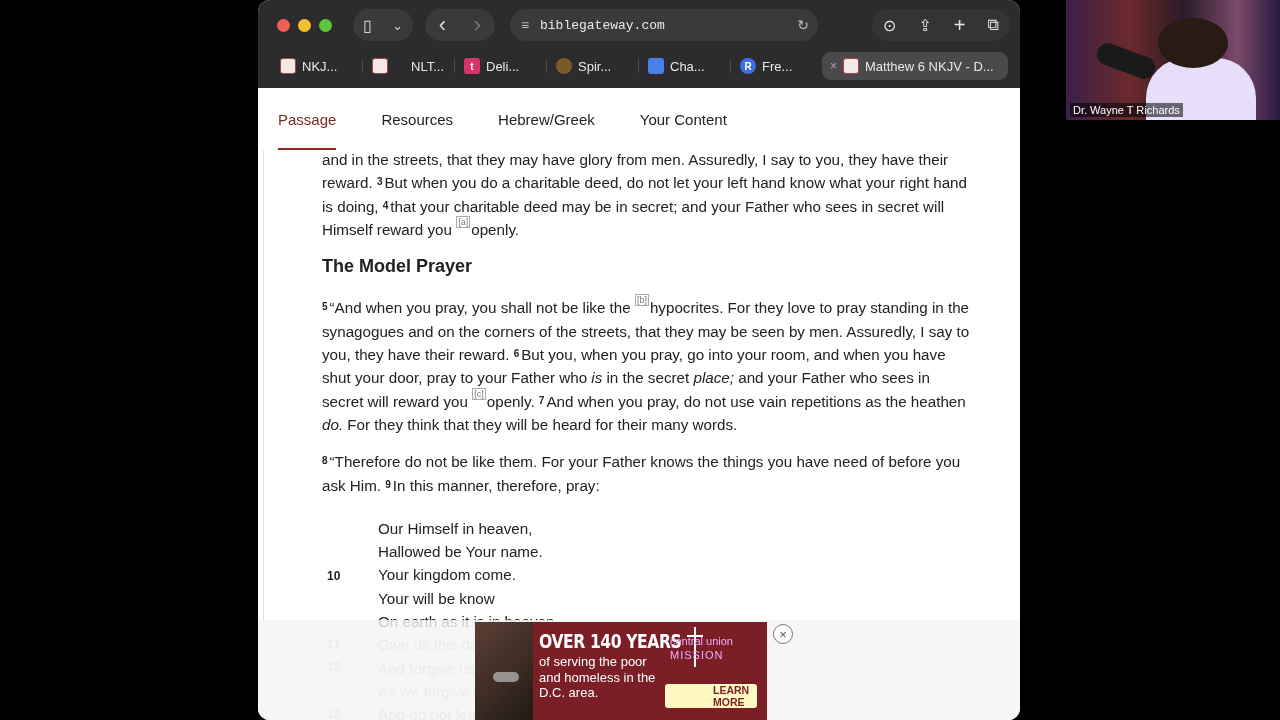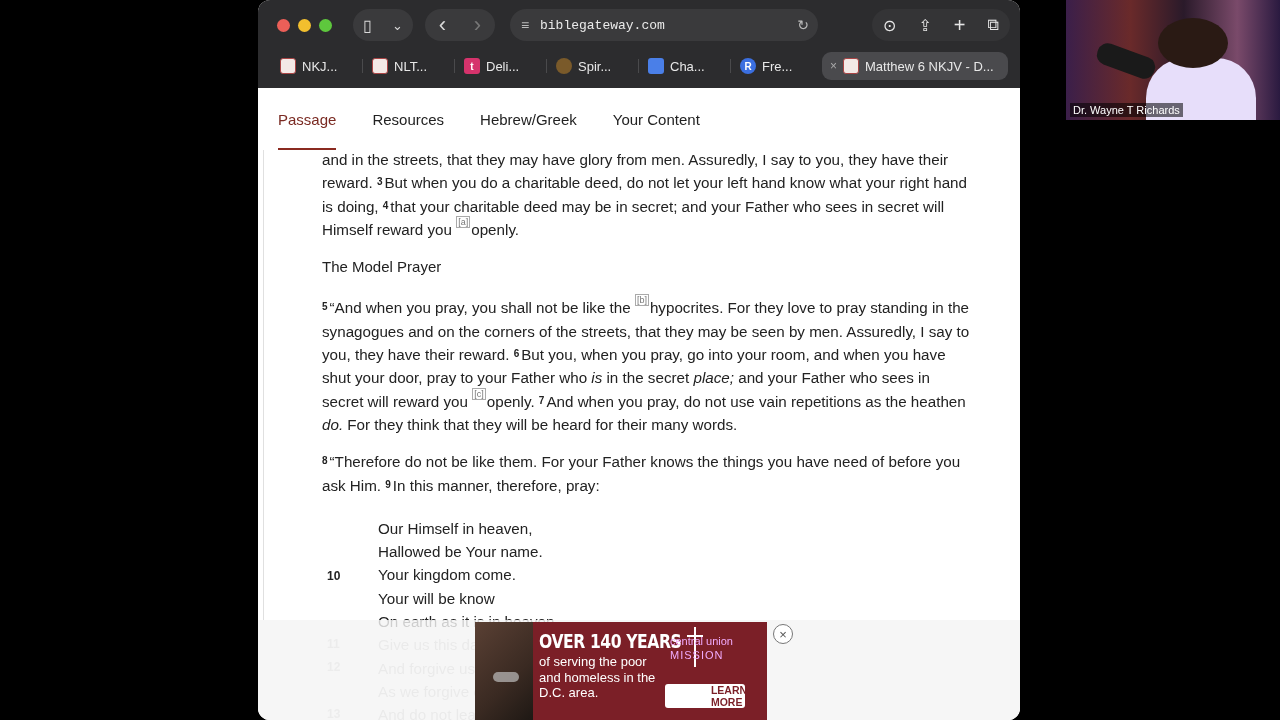--- a/index.html
+++ b/index.html
@@ -29,52 +29,52 @@
   .favicon { width: 16px; height: 16px; border-radius: 3px; display: inline-flex; align-items: center; justify-content: center; font-size: 10px; font-weight: bold; color: #fff; }
   .fav-bg { background: #f3e9e6; border: 1px solid #a44; }
   .fav-t { background: #d6336c; }
   .fav-spir { background: #7a5a2a; border-radius: 50%; }
   .fav-doc { background: #4a7fe8; }
   .fav-r { background: #3b6fe0; border-radius: 50%; }
   .tab-close { color: #aaa; font-size: 12px; }
 
   
   .page { position: absolute; left: 0; top: 88px; width: 762px; height: 632px; background: #fff; }
-  .page-nav { position: absolute; top: 0; left: 0; width: 762px; height: 62px; display: flex; gap: 36px; padding-left: 20px; align-items: center; font-size: 15px; color: #222; }
+  .page-nav { position: absolute; top: 0; left: 0; width: 762px; height: 62px; display: flex; gap: 45px; padding-left: 20px; align-items: center; font-size: 15px; color: #222; }
   .page-nav .nav-tab { position: relative; height: 62px; display: flex; align-items: center; }
   .page-nav .nav-tab.active { color: #7a2a22; }
   .page-nav .nav-tab.active::after { content: ""; position: absolute; left: 0; right: 0; bottom: 0; height: 2px; background: #8a2a20; }
 
   .left-rule { position: absolute; left: 5px; top: 62px; width: 1px; height: 470px; background: #e0e0e0; }
 
   .passage { position: absolute; left: 64px; top: 60px; width: 650px; font-size: 15.2px; line-height: 23.3px; color: #222; }
   .passage p { margin-bottom: 14px; }
   .vnum { font-weight: bold; font-size: 10px; vertical-align: top; position: relative; top: -1px; margin-right: 2px; }
   .fn { font-size: 9px; color: #777; vertical-align: top; border: 1px solid #aaa; padding: 0 1px; line-height: 9px; margin-right: 1px; }
-  .heading { font-weight: normal; font-size: 15px; margin: 11px 0 18px; }
+  .heading { font-weight: bold; font-size: 18px; margin: 11px 0 18px; }
   .poem { position: relative; padding-left: 56px; margin-top: 20px; }
   .poem .line { display: block; height: 23.3px; }
   .poem .pnum { position: absolute; left: 5px; font-weight: bold; font-size: 12px; }
   .faded .line { color: #bdbdbd; }
   .faded .pnum { color: #c8c8c8; }
 
   .fade-overlay { position: absolute; left: 0; top: 532px; width: 762px; height: 100px; background: rgba(244,244,244,0.82); }
 
   
   .ad { position: absolute; left: 217px; top: 534px; width: 292px; height: 98px; background: #7b1f27; overflow: hidden; }
   .ad-photo { position: absolute; left: 0; top: 0; width: 58px; height: 98px; background: linear-gradient(135deg,#5a4034 0%,#3a2a22 60%,#1e1814 100%); }
   .ad-photo::after { content: ""; position: absolute; left: 18px; top: 50px; width: 26px; height: 10px; background: #bdbdbd; border-radius: 5px; opacity: .7; }
   .ad-headline { position: absolute; left: 64px; top: 8px; color: #fff; font-weight: bold; font-size: 19px; letter-spacing: -0.5px; font-family: "DejaVu Sans", sans-serif; transform: scaleX(.82); transform-origin: left; white-space: nowrap; }
   .ad-sub { position: absolute; left: 64px; top: 32px; color: #fff; font-weight: normal; font-size: 13px; line-height: 15.5px; width: 130px; }
   .ad-brand { position: absolute; left: 195px; top: 12px; width: 80px; text-align: left; color: #f0abfc; line-height: 14px; }
   .ad-brand .b1 { font-size: 11px; display: block; }
   .ad-brand .b2 { font-size: 11px; display: block; letter-spacing: 1px; }
   .ad-cross { position: absolute; left: 219px; top: 5px; width: 2px; height: 40px; background: #fff; }
   .ad-cross::after { content: ""; position: absolute; left: -7px; top: 8px; width: 16px; height: 2px; background: #fff; }
-  .ad-cta { position: absolute; left: 190px; top: 62px; width: 80px; height: 24px; background: #ffffff; border-radius: 3px; color: #7b1f27; font-weight: bold; font-size: 10.5px; display: flex; align-items: center; justify-content: center; padding-left: 48px; }
+  .ad-cta { position: absolute; left: 190px; top: 62px; width: 92px; height: 24px; background: #fef9c3; border-radius: 3px; color: #7b1f27; font-weight: bold; font-size: 10.5px; display: flex; align-items: center; justify-content: center; padding-left: 48px; }
   .ad-close { position: absolute; left: 515px; top: 536px; width: 20px; height: 20px; border-radius: 50%; border: 1px solid #777; background: #fff; color: #555; font-size: 13px; display: flex; align-items: center; justify-content: center; }
 
   
   .participant { position: absolute; left: 1066px; top: 0; width: 214px; height: 120px; overflow: hidden; background: linear-gradient(90deg,#3b1f4a 0%,#6a2a2a 30%,#2a1a2a 55%,#7a4a6a 80%,#2a1a40 100%); }
   .participant .person { position: absolute; left: 92px; top: 18px; width: 70px; height: 50px; border-radius: 50%; background: #2a1a14; }
   .participant .shirt { position: absolute; left: 80px; top: 58px; width: 110px; height: 70px; border-radius: 40px 40px 0 0; background: #e7defa; }
   .participant .arm { position: absolute; left: 30px; top: 50px; width: 60px; height: 22px; background: #1a1a1a; transform: rotate(20deg); border-radius: 10px; }
   .name-label { position: absolute; left: 4px; bottom: 3px; background: rgba(0,0,0,0.55); color: #fff; font-size: 11px; padding: 1px 3px; }
   .zoom-logo { position: absolute; left: 1094px; top: 646px; color: #8e8e8e; font-size: 38px; font-family: "DejaVu Sans", sans-serif; letter-spacing: -1px; }
 </style>
@@ -111,21 +111,21 @@
         <span>⇪</span>
         <span style="font-size:20px;">+</span>
         <span>⧉</span>
       </div>
 
       <div class="tabs">
         <div class="tab" style="width:92px;">
           <span class="favicon fav-bg"></span>
           <span>NKJ...</span>
         </div>
-        <div class="tab" style="width:92px;">
+        <div class="tab" style="width:92px;justify-content:space-between;">
           <span class="favicon fav-bg"></span>
           <span>NLT...</span>
         </div>
         <div class="tab" style="width:92px;">
           <span class="favicon fav-t">t</span>
           <span>Deli...</span>
         </div>
         <div class="tab" style="width:92px;">
           <span class="favicon fav-spir"></span>
           <span>Spir...</span>

